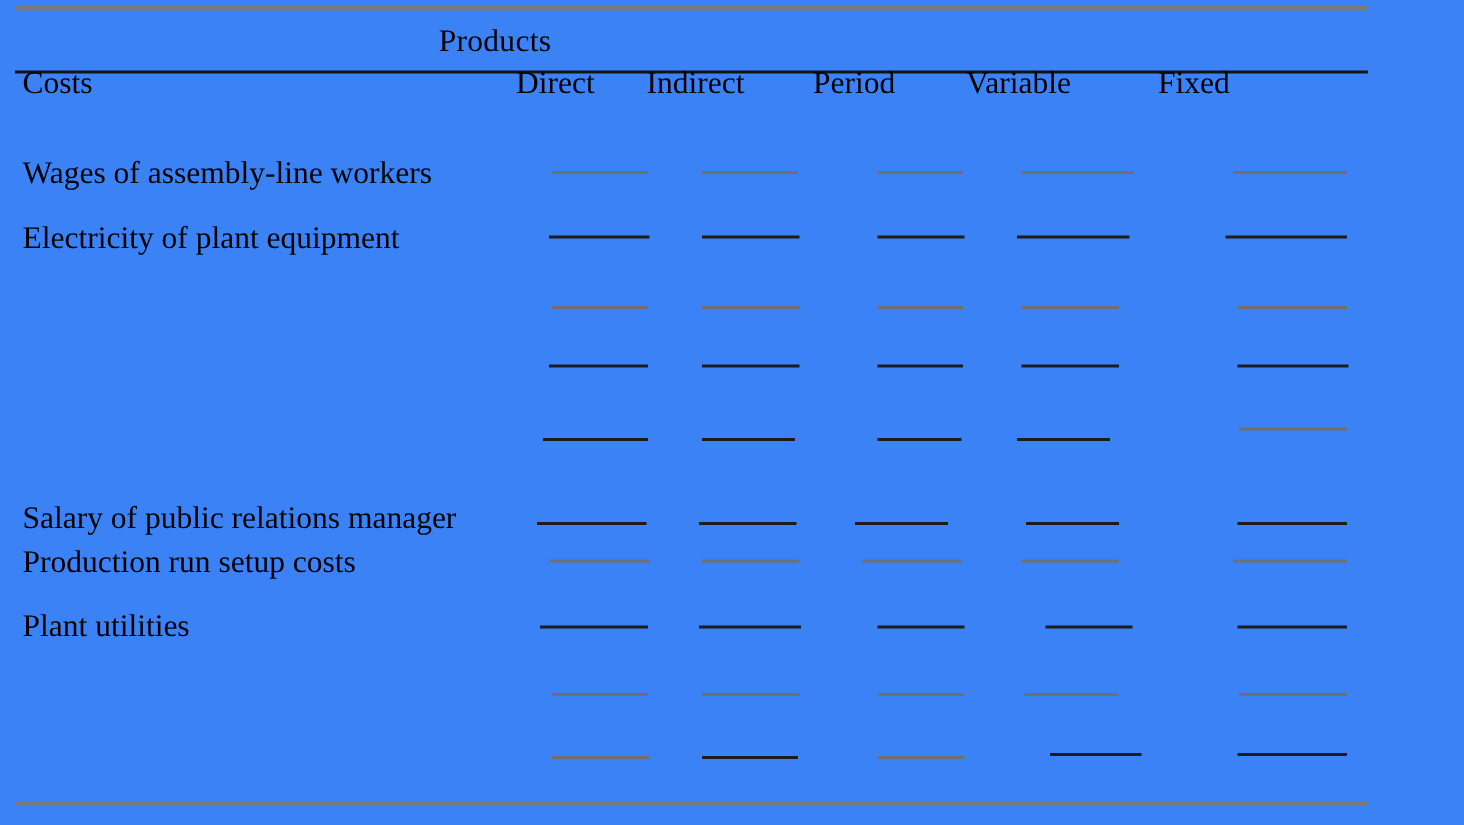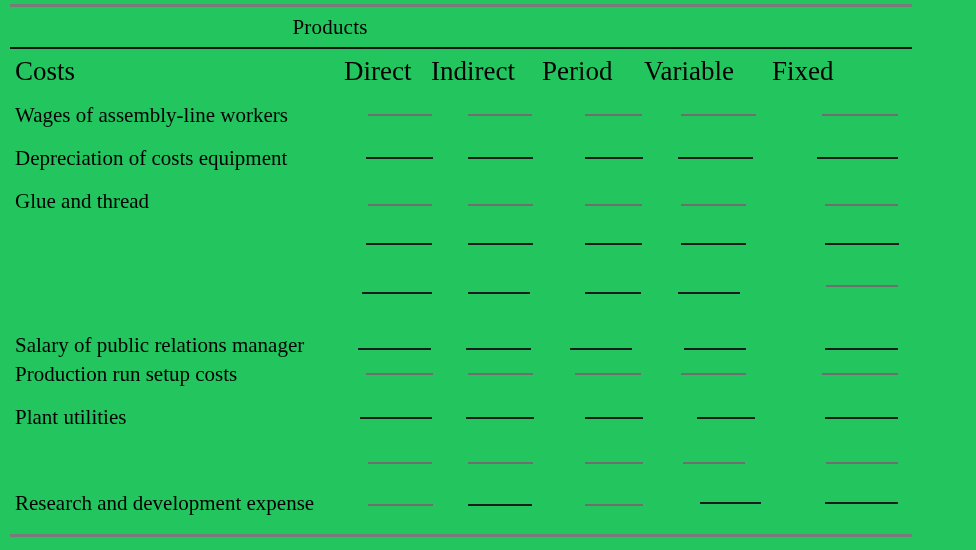--- a/index.html
+++ b/index.html
@@ -11,21 +11,21 @@
     width: 976px;
     height: 550px;
     font-family: "Liberation Serif", "DejaVu Serif", serif;
     color: #000000;
     overflow: hidden;
   }
   .sheet {
     position: relative;
     width: 976px;
     height: 550px;
-    background: #22c55e;
+    background: #3b82f6;
   }
 
   
   .rule {
     position: absolute;
     left: 10px;
     width: 902px;
     height: 0;
   }
   .rule-top {
@@ -49,22 +49,22 @@
     width: 660px;
     text-align: center;
     font-size: 21px;
     line-height: 28px;
     letter-spacing: 0.2px;
   }
 
   
   .col-head {
     position: absolute;
-    top: 58px;
-    font-size: 27px;
+    top: 42px;
+    font-size: 21px;
     line-height: 26px;
     white-space: nowrap;
   }
   .head-costs { left: 15px; }
   .head-c0 { left: 344px; }
   .head-c1 { left: 431px; }
   .head-c2 { left: 542px; }
   .head-c3 { left: 644px; }
   .head-c4 { left: 772px; }
 
@@ -113,29 +113,28 @@
   <div id="rows-container">
       <div class="row" style="top: 101px;">
         <div class="row-label">Wages of assembly-line workers</div>
         <div class="blank gray" style="left: 368px; width: 64px; top: 13px;"></div>
         <div class="blank gray" style="left: 468px; width: 64px; top: 13px;"></div>
         <div class="blank gray" style="left: 585px; width: 57px; top: 13px;"></div>
         <div class="blank gray" style="left: 681px; width: 75px; top: 13px;"></div>
         <div class="blank gray" style="left: 822px; width: 76px; top: 13px;"></div>
       </div>
       <div class="row" style="top: 144px;">
-        <div class="row-label">Depreciation of costs equipment</div>
+        <div class="row-label">Electricity of plant equipment</div>
         <div class="blank" style="left: 366px; width: 67px; top: 13px;"></div>
         <div class="blank" style="left: 468px; width: 65px; top: 13px;"></div>
         <div class="blank" style="left: 585px; width: 58px; top: 13px;"></div>
         <div class="blank" style="left: 678px; width: 75px; top: 13px;"></div>
         <div class="blank" style="left: 817px; width: 81px; top: 13px;"></div>
       </div>
       <div class="row" style="top: 187px;">
-        <div class="row-label">Glue and thread</div>
         <div class="blank gray" style="left: 368px; width: 64px; top: 17px;"></div>
         <div class="blank gray" style="left: 468px; width: 65px; top: 17px;"></div>
         <div class="blank gray" style="left: 585px; width: 57px; top: 17px;"></div>
         <div class="blank gray" style="left: 681px; width: 65px; top: 17px;"></div>
         <div class="blank gray" style="left: 825px; width: 73px; top: 17px;"></div>
       </div>
       <div class="row" style="top: 230px;">
         <div class="blank" style="left: 366px; width: 66px; top: 13px;"></div>
         <div class="blank" style="left: 468px; width: 65px; top: 13px;"></div>
         <div class="blank" style="left: 585px; width: 57px; top: 13px;"></div>
@@ -174,21 +173,20 @@
         <div class="blank" style="left: 825px; width: 73px; top: 14px;"></div>
       </div>
       <div class="row" style="top: 446px;">
         <div class="blank gray" style="left: 368px; width: 64px; top: 16px;"></div>
         <div class="blank gray" style="left: 468px; width: 65px; top: 16px;"></div>
         <div class="blank gray" style="left: 585px; width: 58px; top: 16px;"></div>
         <div class="blank gray" style="left: 683px; width: 62px; top: 16px;"></div>
         <div class="blank gray" style="left: 826px; width: 72px; top: 16px;"></div>
       </div>
       <div class="row" style="top: 489px;">
-        <div class="row-label">Research and development expense</div>
         <div class="blank gray" style="left: 368px; width: 65px; top: 15px;"></div>
         <div class="blank" style="left: 468px; width: 64px; top: 15px;"></div>
         <div class="blank gray" style="left: 585px; width: 58px; top: 15px;"></div>
         <div class="blank" style="left: 700px; width: 61px; top: 13px;"></div>
         <div class="blank" style="left: 825px; width: 73px; top: 13px;"></div>
       </div>
     </div>
 
   <div class="rule rule-bottom"></div>
 

